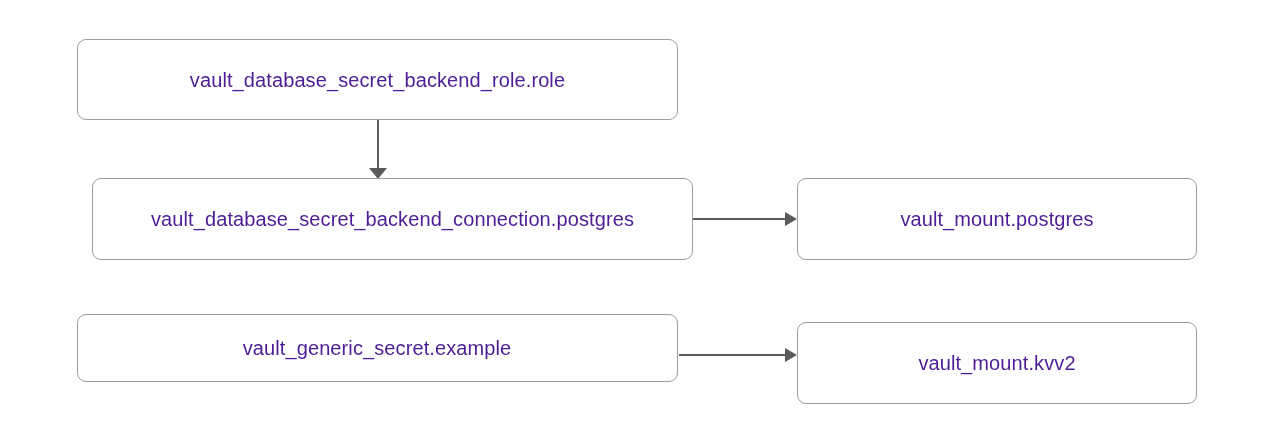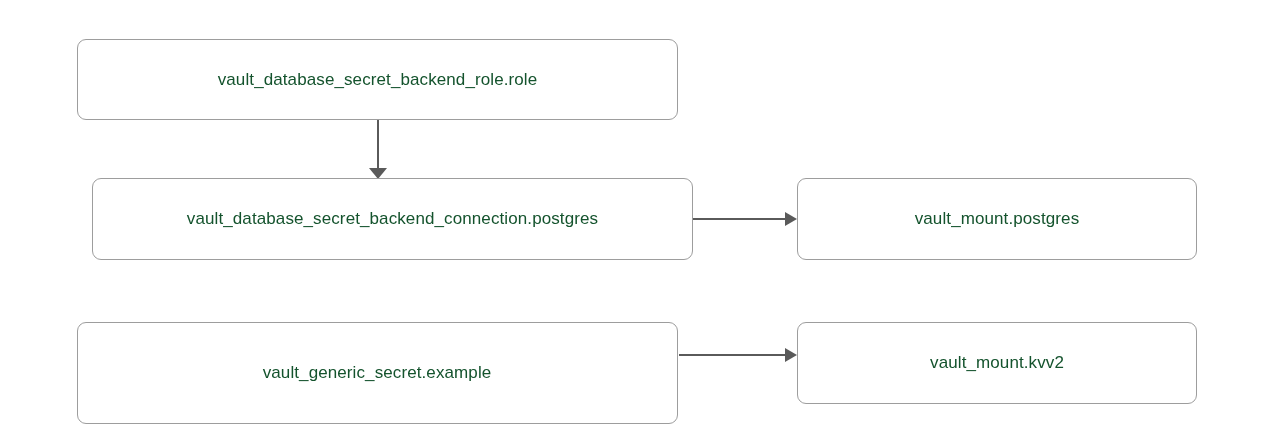--- a/index.html
+++ b/index.html
@@ -42,39 +42,39 @@
     background: #ffffff;
     border: 1px solid #9d9d9d;
     border-radius: 9px;
     display: flex;
     align-items: center;
     justify-content: center;
     padding: 0 14px;
   }
   .node-label {
     font-family: "Liberation Sans", sans-serif;
-    font-size: 17px;
+    font-size: 20px;
     line-height: 20px;
-    color: #14532d;
+    color: #4c1d95;
     white-space: nowrap;
     letter-spacing: 0.1px;
     text-align: center;
   }
   
   #node-role {
     left: 77px;  top: 39px;  width: 601px; height: 81px;
   }
   #node-connection {
     left: 92px;  top: 178px; width: 601px; height: 82px;
   }
   #node-mount-postgres {
     left: 764px; top: 178px; width: 400px; height: 82px; margin-left: 33px;
   }
   #node-generic-secret {
-    left: 77px;  top: 322px; width: 601px; height: 102px; padding-left: 13px;
+    left: 77px;  top: 314px; width: 601px; height: 68px; padding-left: 13px;
   }
   #node-mount-kvv2 {
     left: 797px; top: 322px; width: 400px; height: 82px;
   }
 </style>
 </head>
 <body>
 
 <div id="canvas">
 

